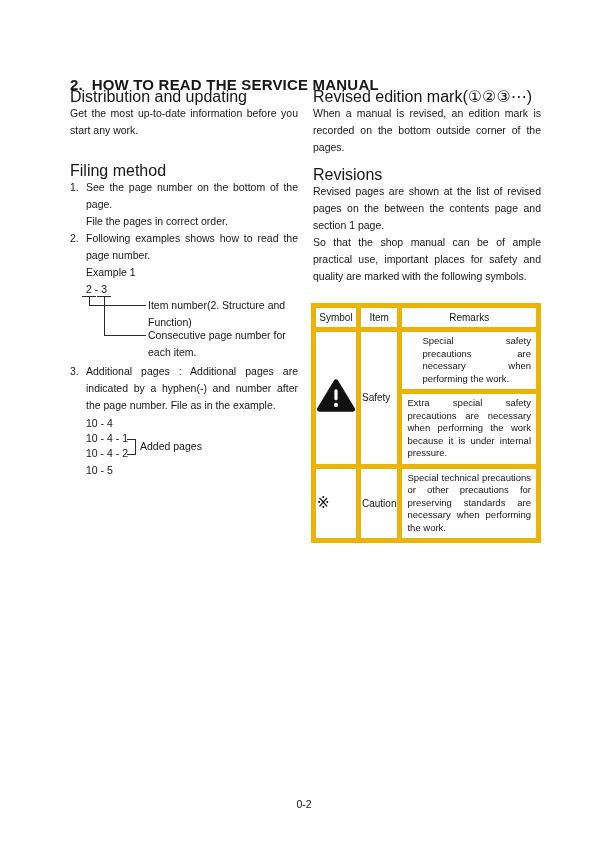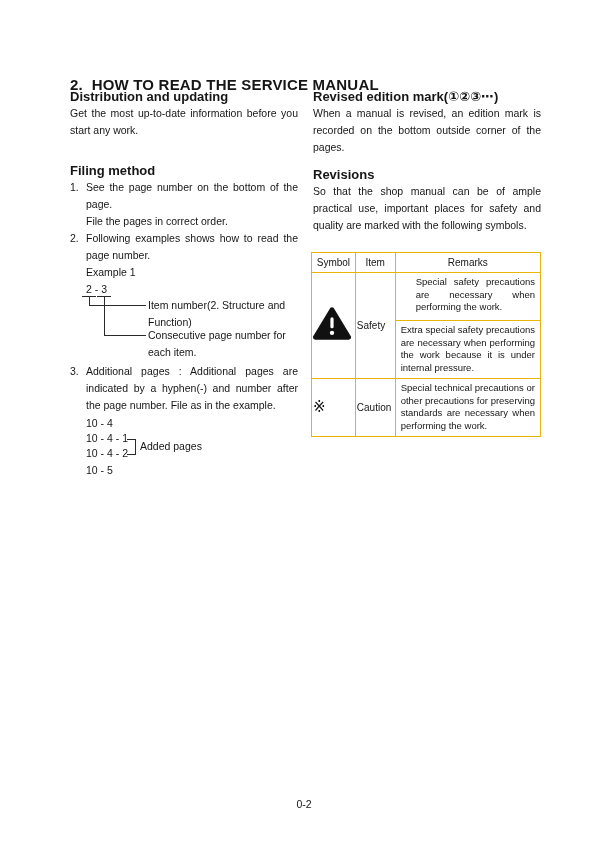--- a/index.html
+++ b/index.html
@@ -8,40 +8,40 @@
     font-family:"Liberation Sans","DejaVu Sans",sans-serif; color:#161616;
     -webkit-font-smoothing:antialiased;
   }
   .page-title {
     position:absolute; left:70px; top:64px;
     font-size:15px; font-weight:bold; letter-spacing:.2px; white-space:pre-wrap;margin-top:12px;
   }
   .col { position:absolute; top:88px; font-size:10.5px; line-height:17px; }
   .col-left  { left:70px;  width:228px; }
   .col-right { left:313px; width:228px; }
-  .sub { font-size:13px; font-weight:bold; margin:0; }
+  .sub { font-size:16px; font-weight:normal; margin:0; }
   p.body { margin:0; text-align:justify; }
   .mt8  { margin-top:23px; }
   .mt10 { margin-top:10px; }
   .mt12 { margin-top:12px; }
   .list-item { display:flex; }
   .list-num  { flex:0 0 16px; width:16px; }
   .list-body { flex:1; min-width:0; }
   
   .diagram { position:relative; height:82px; }
   .d-val { position:absolute; left:0; top:0; }
   .dline { position:absolute; background:#2a2a2a; }
   .d-label { position:absolute; left:62px; width:154px; line-height:16.5px; }
   
   .pages { position:relative; margin-left:16px; margin-top:2px; height:64px; line-height:15px; }
   .page-line { position:absolute; left:0; }
   .added-label { position:absolute; left:54px; top:23px; }
   
   table.sym { border-collapse:collapse; table-layout:fixed; margin-top:18px; margin-left:-2px; }
-  .sym th, .sym td { border:1px solid #eab308; }
+  .sym th, .sym td { border:5px solid #eab308; }
   .sym th { font-weight:normal; font-size:10px; height:19px; padding:0 2px; }
   td.cellc { vertical-align:middle; font-size:10px; }
   td.remark {
     font-size:9.5px; line-height:12.5px; text-align:justify;
     padding:3px 5px 4px 5px; vertical-align:top;
   }
   .caution-glyph { font-size:15px; }
   .page-num { position:absolute; top:798px; left:8px; right:0; text-align:center; font-size:10.5px; }
 </style>
 </head>
@@ -102,20 +102,21 @@
     <div class="dline" style="left:41px; top:38px; width:9px; height:1px;"></div>
     <div class="added-label">Added pages</div>
   </div>
 </div>
 
 <div class="col col-right">
   <h3 class="sub">Revised edition mark(①②③⋯)</h3>
   <p class="body">When a manual is revised, an edition mark is recorded on the bottom outside corner of the pages.</p>
 
   <h3 class="sub mt10">Revisions</h3>
+  <p class="body">Revised pages are shown at the list of revised pages on the between the contents page and section 1 page.</p>
 
   <p class="body">So that the shop manual can be of ample practical use, important places for safety and quality are marked with the following symbols.</p>
 
   <table class="sym">
     <colgroup>
         <col style="width:44px">
         <col style="width:40px">
         <col style="width:150px">
       </colgroup>
     <thead>

